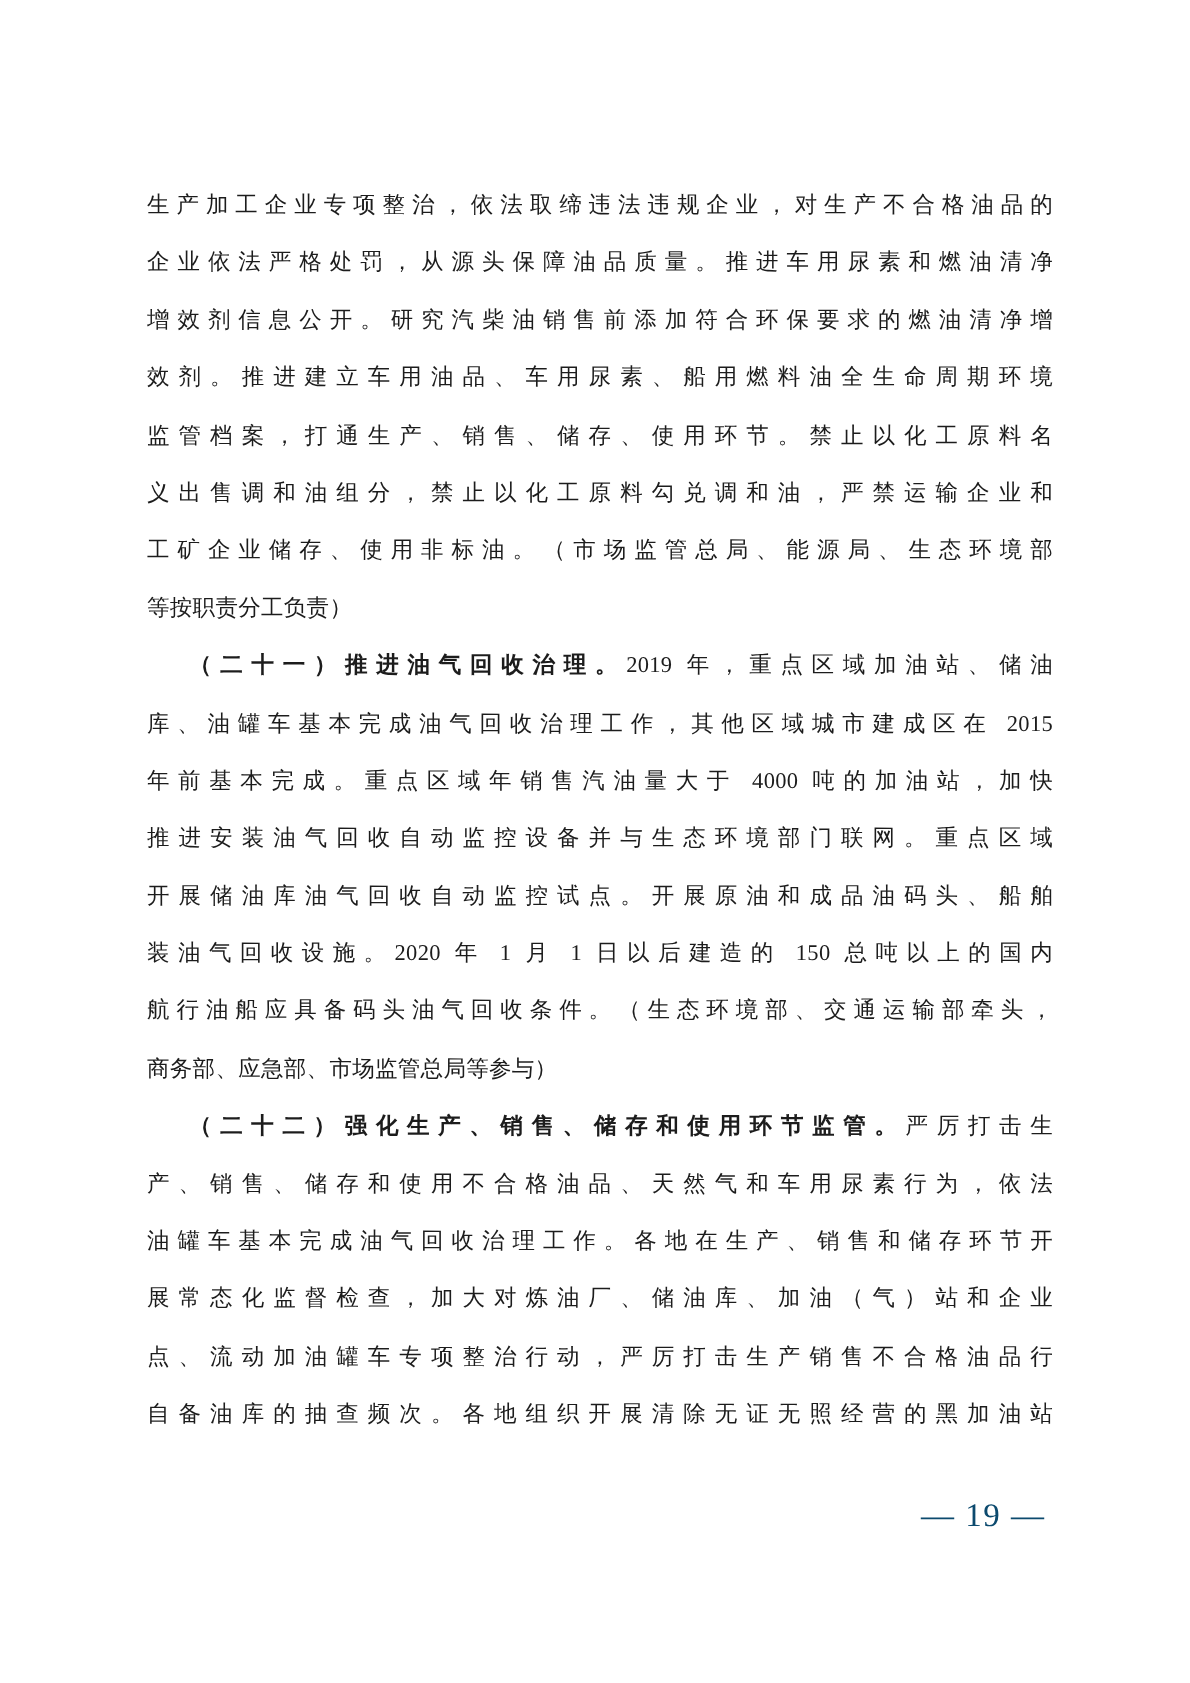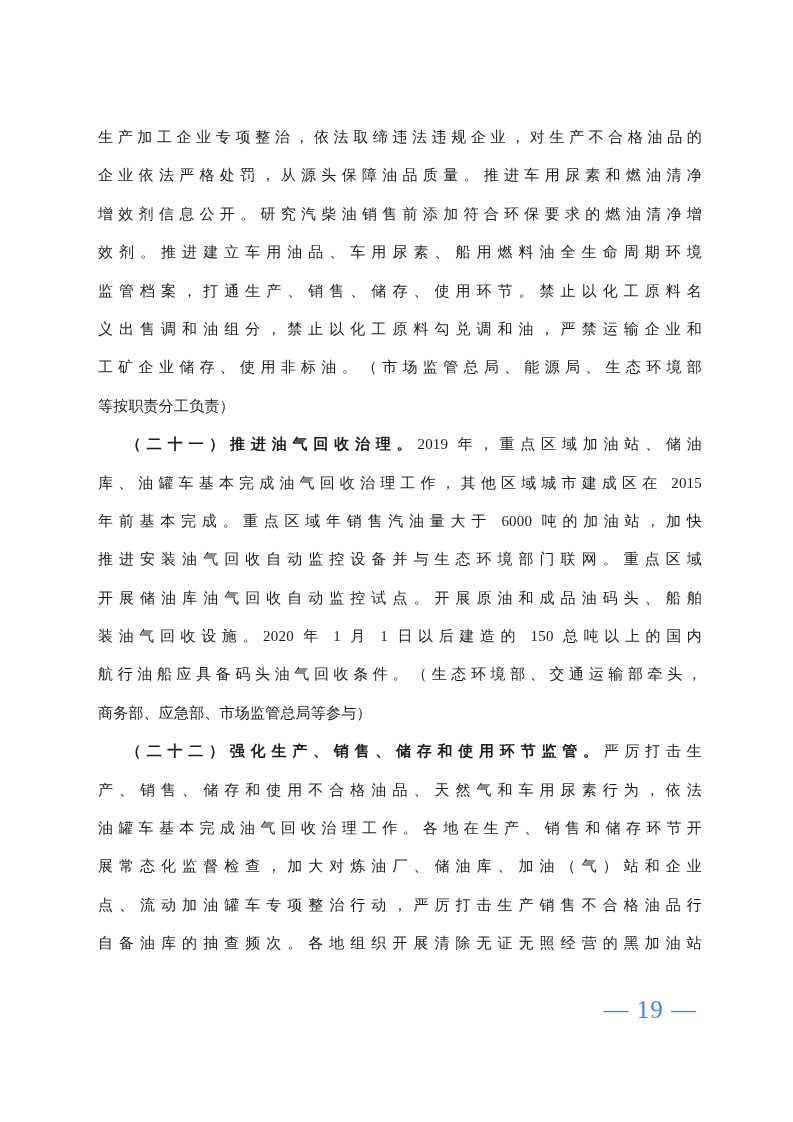--- a/index.html
+++ b/index.html
@@ -44,42 +44,42 @@
   .seg {
     font-weight: normal;
   }
   .seg.bold {
     font-weight: bold;
   }
   .page-number {
     position: absolute;
     top: 998px;
     right: 96px;
-    font-size: 25px;
+    font-size: 22px;
     line-height: 24px;
     letter-spacing: 1px;
-    color: #3b82f6;
+    color: #0c4a6e;
   }
 </style>
 </head>
 <body style="color: rgb(28, 28, 28); background: rgb(255, 255, 255);">
 
 <div class="page">
   <div class="text-block" id="text-block">
       <div class="line just"><span class="seg">生产加工企业专项整治，依法取缔违法违规企业，对生产不合格油品的</span></div>
       <div class="line just"><span class="seg">企业依法严格处罚，从源头保障油品质量。推进车用尿素和燃油清净</span></div>
       <div class="line just"><span class="seg">增效剂信息公开。研究汽柴油销售前添加符合环保要求的燃油清净增</span></div>
       <div class="line just"><span class="seg">效剂。推进建立车用油品、车用尿素、船用燃料油全生命周期环境</span></div>
       <div class="line just"><span class="seg">监管档案，打通生产、销售、储存、使用环节。禁止以化工原料名</span></div>
       <div class="line just"><span class="seg">义出售调和油组分，禁止以化工原料勾兑调和油，严禁运输企业和</span></div>
       <div class="line just"><span class="seg">工矿企业储存、使用非标油。（市场监管总局、能源局、生态环境部</span></div>
       <div class="line"><span class="seg">等按职责分工负责）</span></div>
       <div class="line just indent"><span class="seg bold">（二十一）推进油气回收治理。</span><span class="seg">2019 年，重点区域加油站、储油</span></div>
       <div class="line just"><span class="seg">库、油罐车基本完成油气回收治理工作，其他区域城市建成区在 2015</span></div>
-      <div class="line just"><span class="seg">年前基本完成。重点区域年销售汽油量大于 6000 吨的加油站，加快</span></div>
+      <div class="line just"><span class="seg">年前基本完成。重点区域年销售汽油量大于 4000 吨的加油站，加快</span></div>
       <div class="line just"><span class="seg">推进安装油气回收自动监控设备并与生态环境部门联网。重点区域</span></div>
       <div class="line just"><span class="seg">开展储油库油气回收自动监控试点。开展原油和成品油码头、船舶</span></div>
       <div class="line just"><span class="seg">装油气回收设施。2020 年 1 月 1 日以后建造的 150 总吨以上的国内</span></div>
       <div class="line just"><span class="seg">航行油船应具备码头油气回收条件。（生态环境部、交通运输部牵头，</span></div>
       <div class="line"><span class="seg">商务部、应急部、市场监管总局等参与）</span></div>
       <div class="line just indent"><span class="seg bold">（二十二）强化生产、销售、储存和使用环节监管。</span><span class="seg">严厉打击生</span></div>
       <div class="line just"><span class="seg">产、销售、储存和使用不合格油品、天然气和车用尿素行为，依法</span></div>
       <div class="line just"><span class="seg">油罐车基本完成油气回收治理工作。各地在生产、销售和储存环节开</span></div>
       <div class="line just"><span class="seg">展常态化监督检查，加大对炼油厂、储油库、加油（气）站和企业</span></div>
       <div class="line just"><span class="seg">点、流动加油罐车专项整治行动，严厉打击生产销售不合格油品行</span></div>

